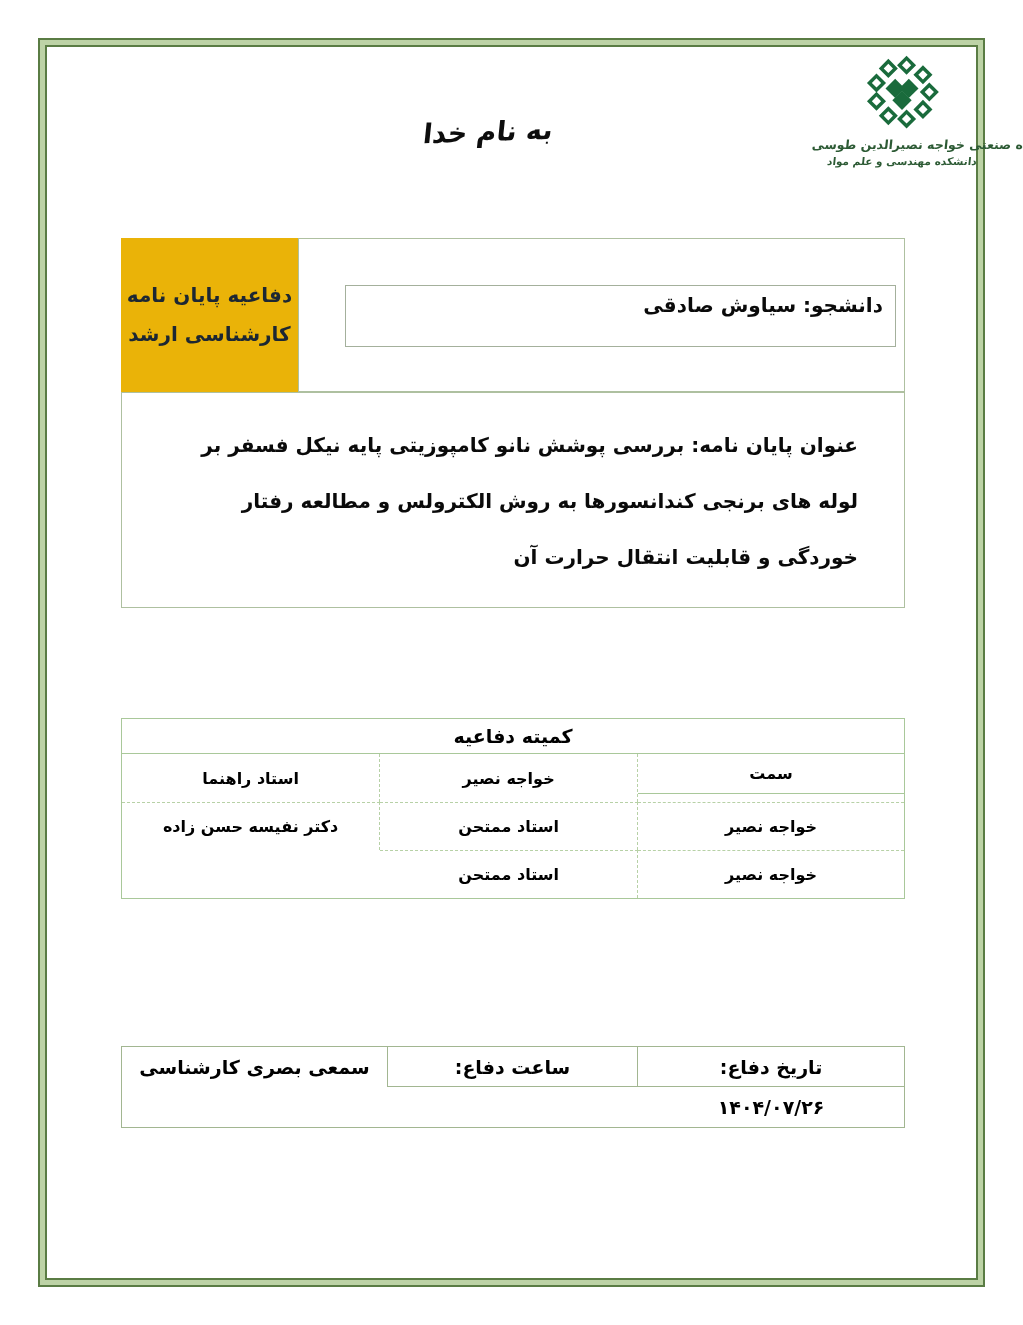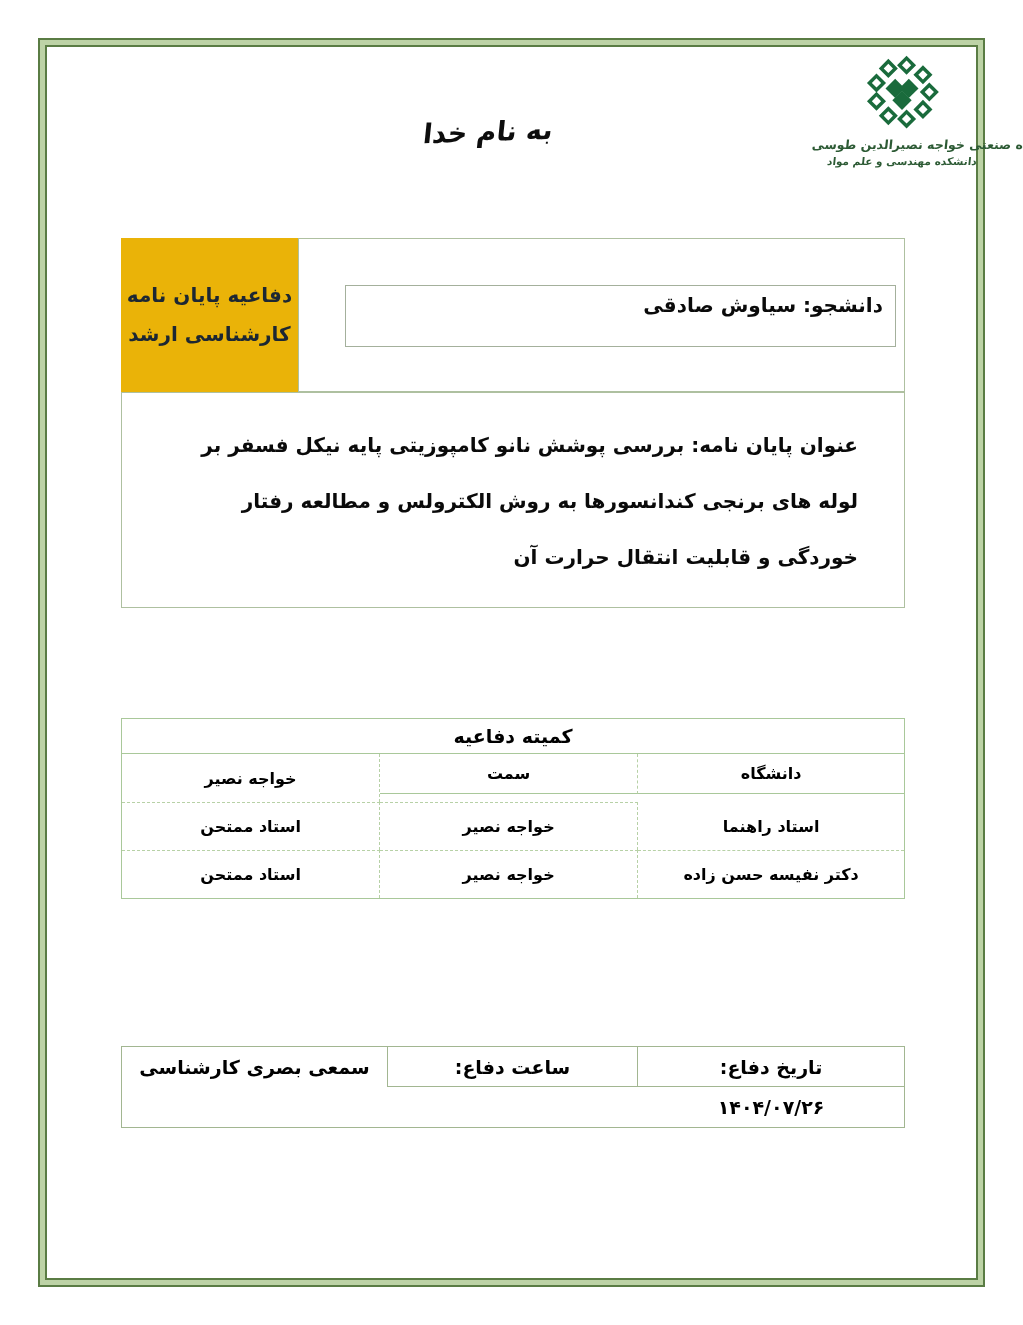--- a/index.html
+++ b/index.html
@@ -124,21 +124,20 @@
     </div>
   </div>
 
   <div class="title-box">
     <div class="title-text">عنوان پایان نامه: بررسی پوشش نانو کامپوزیتی پایه نیکل فسفر بر لوله های برنجی کندانسورها به روش الکترولس و مطالعه رفتار خوردگی و قابلیت انتقال حرارت آن</div>
   </div>
 
   <div class="committee">
     <div class="c-title">کمیته دفاعیه</div>
     <div class="c-grid">
-      <div class="c-hd">دانشگاه</div>
       <div class="c-hd">سمت</div>
 
       <div class="c-td">خواجه نصیر</div>
       <div class="c-td">استاد راهنما</div>
 
       <div class="c-td rowline">خواجه نصیر</div>
       <div class="c-td rowline">استاد ممتحن</div>
 
       <div class="c-td rowline">دکتر نفیسه حسن زاده</div>
       <div class="c-td rowline">خواجه نصیر</div>

